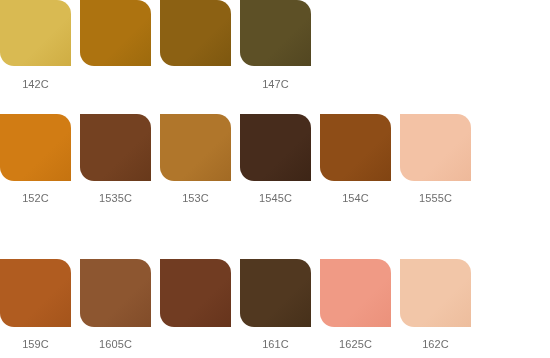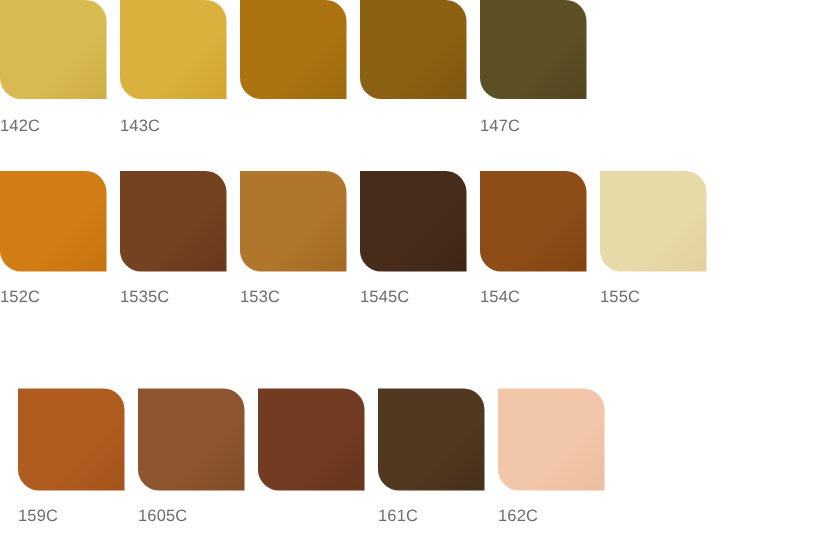--- a/index.html
+++ b/index.html
@@ -24,21 +24,21 @@
     flex-direction: column;
   }
   .swatch-row {
     display: flex;
     flex-direction: row;
     align-items: flex-start;
     height: 117px;
   }
   .swatch-row.row-0 { height: 115px; }
   .swatch-row.row-1 { height: 135px; padding-top: 0px; }
-  .swatch-row.row-2 { height: 108px; padding-left: 12px; }
+  .swatch-row.row-2 { height: 108px; }
 
   .swatch-cell {
     width: 80px;
     display: flex;
     flex-direction: column;
     align-items: flex-start;
     box-sizing: border-box;
   }
   .chip {
     width: 71px;
@@ -47,21 +47,21 @@
     border-bottom-left-radius: 14px;
     border-top-left-radius: 0px;
     border-bottom-right-radius: 0px;
     display: block;
   }
   .swatch-row.row-1 .chip { height: 67px; }
   .swatch-row.row-2 .chip { height: 68px; }
 
   .chip-label {
     width: 71px;
-    text-align: left;
+    text-align: center;
     font-size: 11px;
     line-height: 13px;
     color: #6e6e6e;
     letter-spacing: 0.1px;
     font-family: "Liberation Sans", "DejaVu Sans", sans-serif;
   }
   .swatch-row.row-0 .chip-label { margin-top: 12px; }
   .swatch-row.row-1 .chip-label { margin-top: 11px; }
   .swatch-row.row-2 .chip-label { margin-top: 11px; }
 
@@ -72,24 +72,20 @@
 </head>
 <body>
 
 <div class="palette">
   <div class="spacer-row-top"></div>
 
   <div class="swatch-row row-0">
       <div class="swatch-cell">
         <div class="chip" style="background: linear-gradient(135deg, rgb(217, 186, 82) 0%, rgb(217, 186, 82) 62%, rgb(207, 173, 67) 100%);"></div>
         <div class="chip-label">142C</div>
-      </div>
-      <div class="swatch-cell">
-        <div class="chip" style="background: linear-gradient(135deg, rgb(217, 177, 60) 0%, rgb(217, 177, 60) 62%, rgb(208, 165, 47) 100%);"></div>
-        <div class="chip-label">143C</div>
       </div>
       <div class="swatch-cell">
         <div class="chip" style="background: linear-gradient(135deg, rgb(173, 115, 16) 0%, rgb(173, 115, 16) 62%, rgb(157, 106, 13) 100%);"></div>
       </div>
       <div class="swatch-cell">
         <div class="chip" style="background: linear-gradient(135deg, rgb(140, 97, 19) 0%, rgb(140, 97, 19) 62%, rgb(125, 87, 15) 100%);"></div>
       </div>
       <div class="swatch-cell">
         <div class="chip" style="background: linear-gradient(135deg, rgb(93, 80, 38) 0%, rgb(93, 80, 38) 62%, rgb(82, 70, 33) 100%);"></div>
         <div class="chip-label">147C</div>
@@ -111,39 +107,43 @@
       </div>
       <div class="swatch-cell">
         <div class="chip" style="background: linear-gradient(135deg, rgb(71, 44, 28) 0%, rgb(71, 44, 28) 62%, rgb(61, 37, 22) 100%);"></div>
         <div class="chip-label">1545C</div>
       </div>
       <div class="swatch-cell">
         <div class="chip" style="background: linear-gradient(135deg, rgb(142, 77, 23) 0%, rgb(142, 77, 23) 62%, rgb(129, 68, 18) 100%);"></div>
         <div class="chip-label">154C</div>
       </div>
       <div class="swatch-cell">
-        <div class="chip" style="background: linear-gradient(135deg, rgb(232, 217, 169) 0%, rgb(232, 217, 169) 62%, rgb(226, 209, 156) 100%);"></div>
-        <div class="chip-label">155C</div>
+        <div class="chip" style="background: linear-gradient(135deg, rgb(243, 194, 165) 0%, rgb(243, 194, 165) 62%, rgb(238, 185, 154) 100%);"></div>
+        <div class="chip-label">1555C</div>
       </div>
     </div>
   <div class="row-gap-2"></div>
   <div class="swatch-row row-2">
       <div class="swatch-cell">
         <div class="chip" style="background: linear-gradient(135deg, rgb(176, 92, 32) 0%, rgb(176, 92, 32) 62%, rgb(164, 84, 27) 100%);"></div>
         <div class="chip-label">159C</div>
       </div>
       <div class="swatch-cell">
         <div class="chip" style="background: linear-gradient(135deg, rgb(141, 86, 48) 0%, rgb(141, 86, 48) 62%, rgb(129, 76, 41) 100%);"></div>
         <div class="chip-label">1605C</div>
       </div>
       <div class="swatch-cell">
         <div class="chip" style="background: linear-gradient(135deg, rgb(113, 60, 34) 0%, rgb(113, 60, 34) 62%, rgb(102, 52, 28) 100%);"></div>
       </div>
       <div class="swatch-cell">
         <div class="chip" style="background: linear-gradient(135deg, rgb(81, 56, 32) 0%, rgb(81, 56, 32) 62%, rgb(70, 48, 26) 100%);"></div>
         <div class="chip-label">161C</div>
       </div>
       <div class="swatch-cell">
+        <div class="chip" style="background: linear-gradient(135deg, rgb(240, 154, 133) 0%, rgb(240, 154, 133) 62%, rgb(235, 145, 123) 100%);"></div>
+        <div class="chip-label">1625C</div>
+      </div>
+      <div class="swatch-cell">
         <div class="chip" style="background: linear-gradient(135deg, rgb(242, 198, 168) 0%, rgb(242, 198, 168) 62%, rgb(237, 189, 157) 100%);"></div>
         <div class="chip-label">162C</div>
       </div>
     </div>
 </div>
 
 </body></html>

